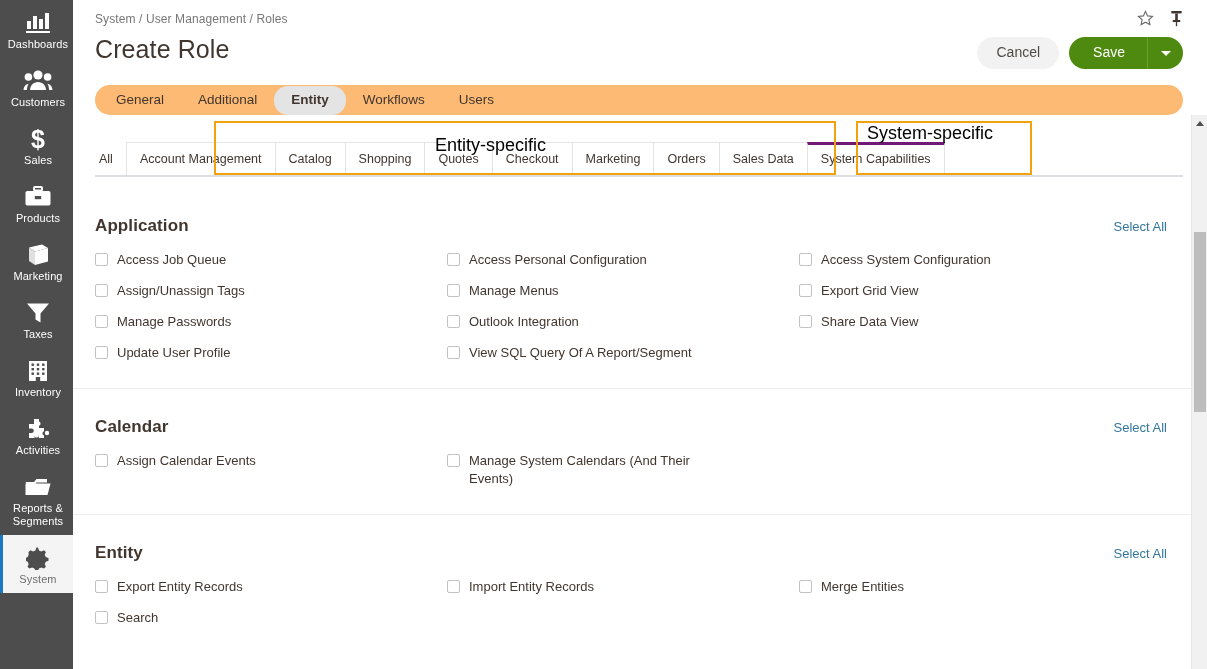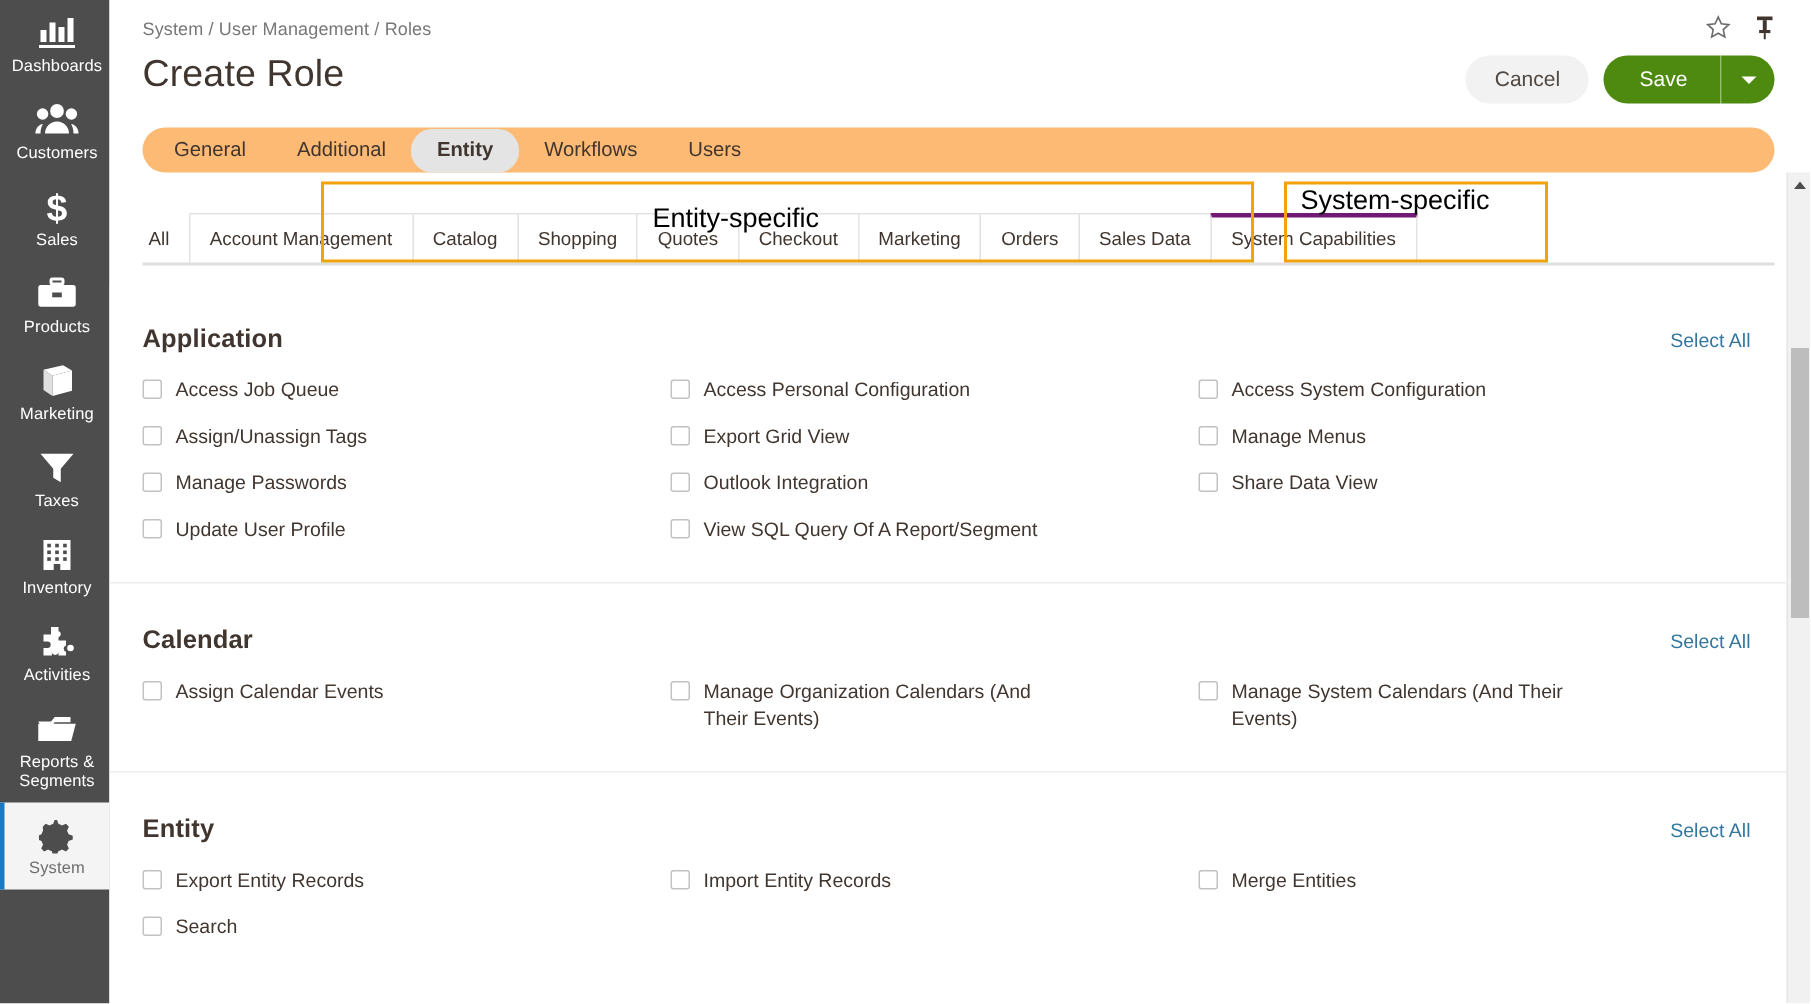--- a/index.html
+++ b/index.html
@@ -432,25 +432,25 @@
             <label class="cb-row">
               <span class="cb-box"></span>
               <span class="cb-label">Access System Configuration</span>
             </label>
             <label class="cb-row">
               <span class="cb-box"></span>
               <span class="cb-label">Assign/Unassign Tags</span>
             </label>
             <label class="cb-row">
               <span class="cb-box"></span>
+              <span class="cb-label">Manage Menus</span>
+            </label>
+            <label class="cb-row">
+              <span class="cb-box"></span>
               <span class="cb-label">Export Grid View</span>
-            </label>
-            <label class="cb-row">
-              <span class="cb-box"></span>
-              <span class="cb-label">Manage Menus</span>
             </label>
             <label class="cb-row">
               <span class="cb-box"></span>
               <span class="cb-label">Manage Passwords</span>
             </label>
             <label class="cb-row">
               <span class="cb-box"></span>
               <span class="cb-label">Outlook Integration</span>
             </label>
             <label class="cb-row">
@@ -472,24 +472,20 @@
             <div class="section-title">Calendar</div>
             <a class="select-all">Select All</a>
           </div>
           <div class="cb-grid">
             <label class="cb-row">
               <span class="cb-box"></span>
               <span class="cb-label">Assign Calendar Events</span>
             </label>
             <label class="cb-row">
               <span class="cb-box"></span>
-              <span class="cb-label">Manage Organization Calendars (And Their Events)</span>
-            </label>
-            <label class="cb-row">
-              <span class="cb-box"></span>
               <span class="cb-label">Manage System Calendars (And Their Events)</span>
             </label>
           </div>
         </div>
         <div class="section">
           <div class="section-head">
             <div class="section-title">Entity</div>
             <a class="select-all">Select All</a>
           </div>
           <div class="cb-grid">

